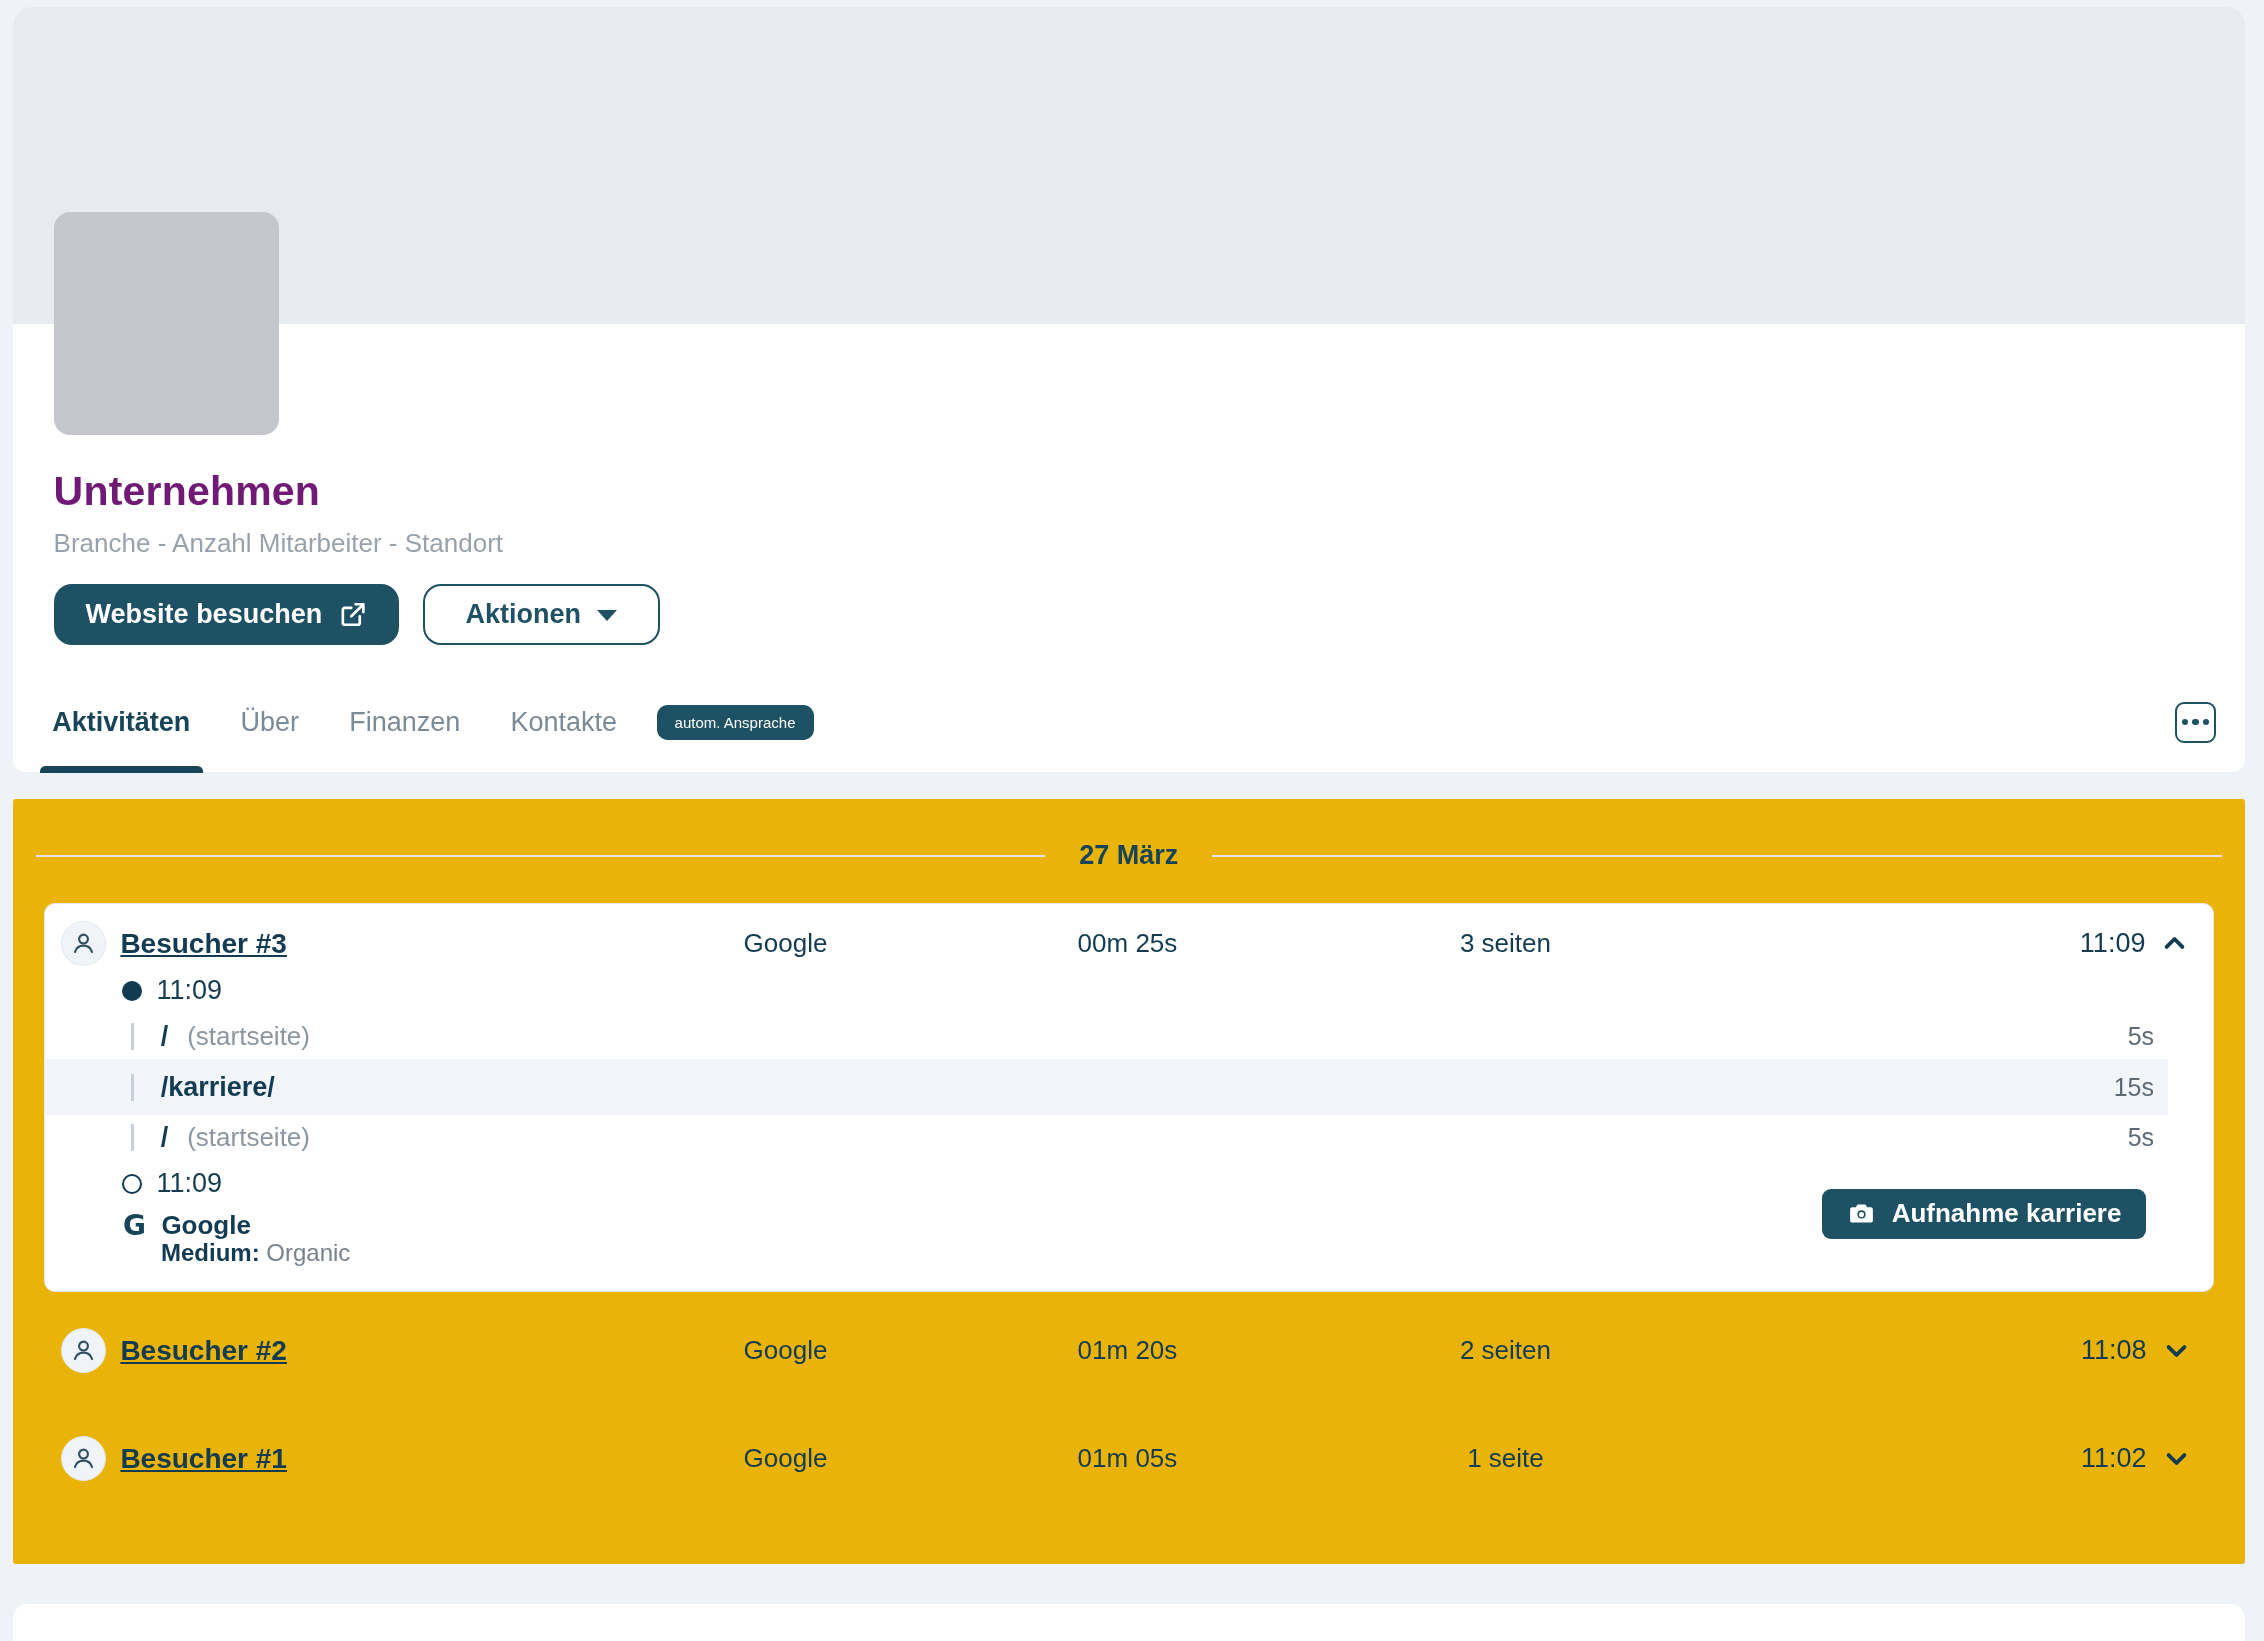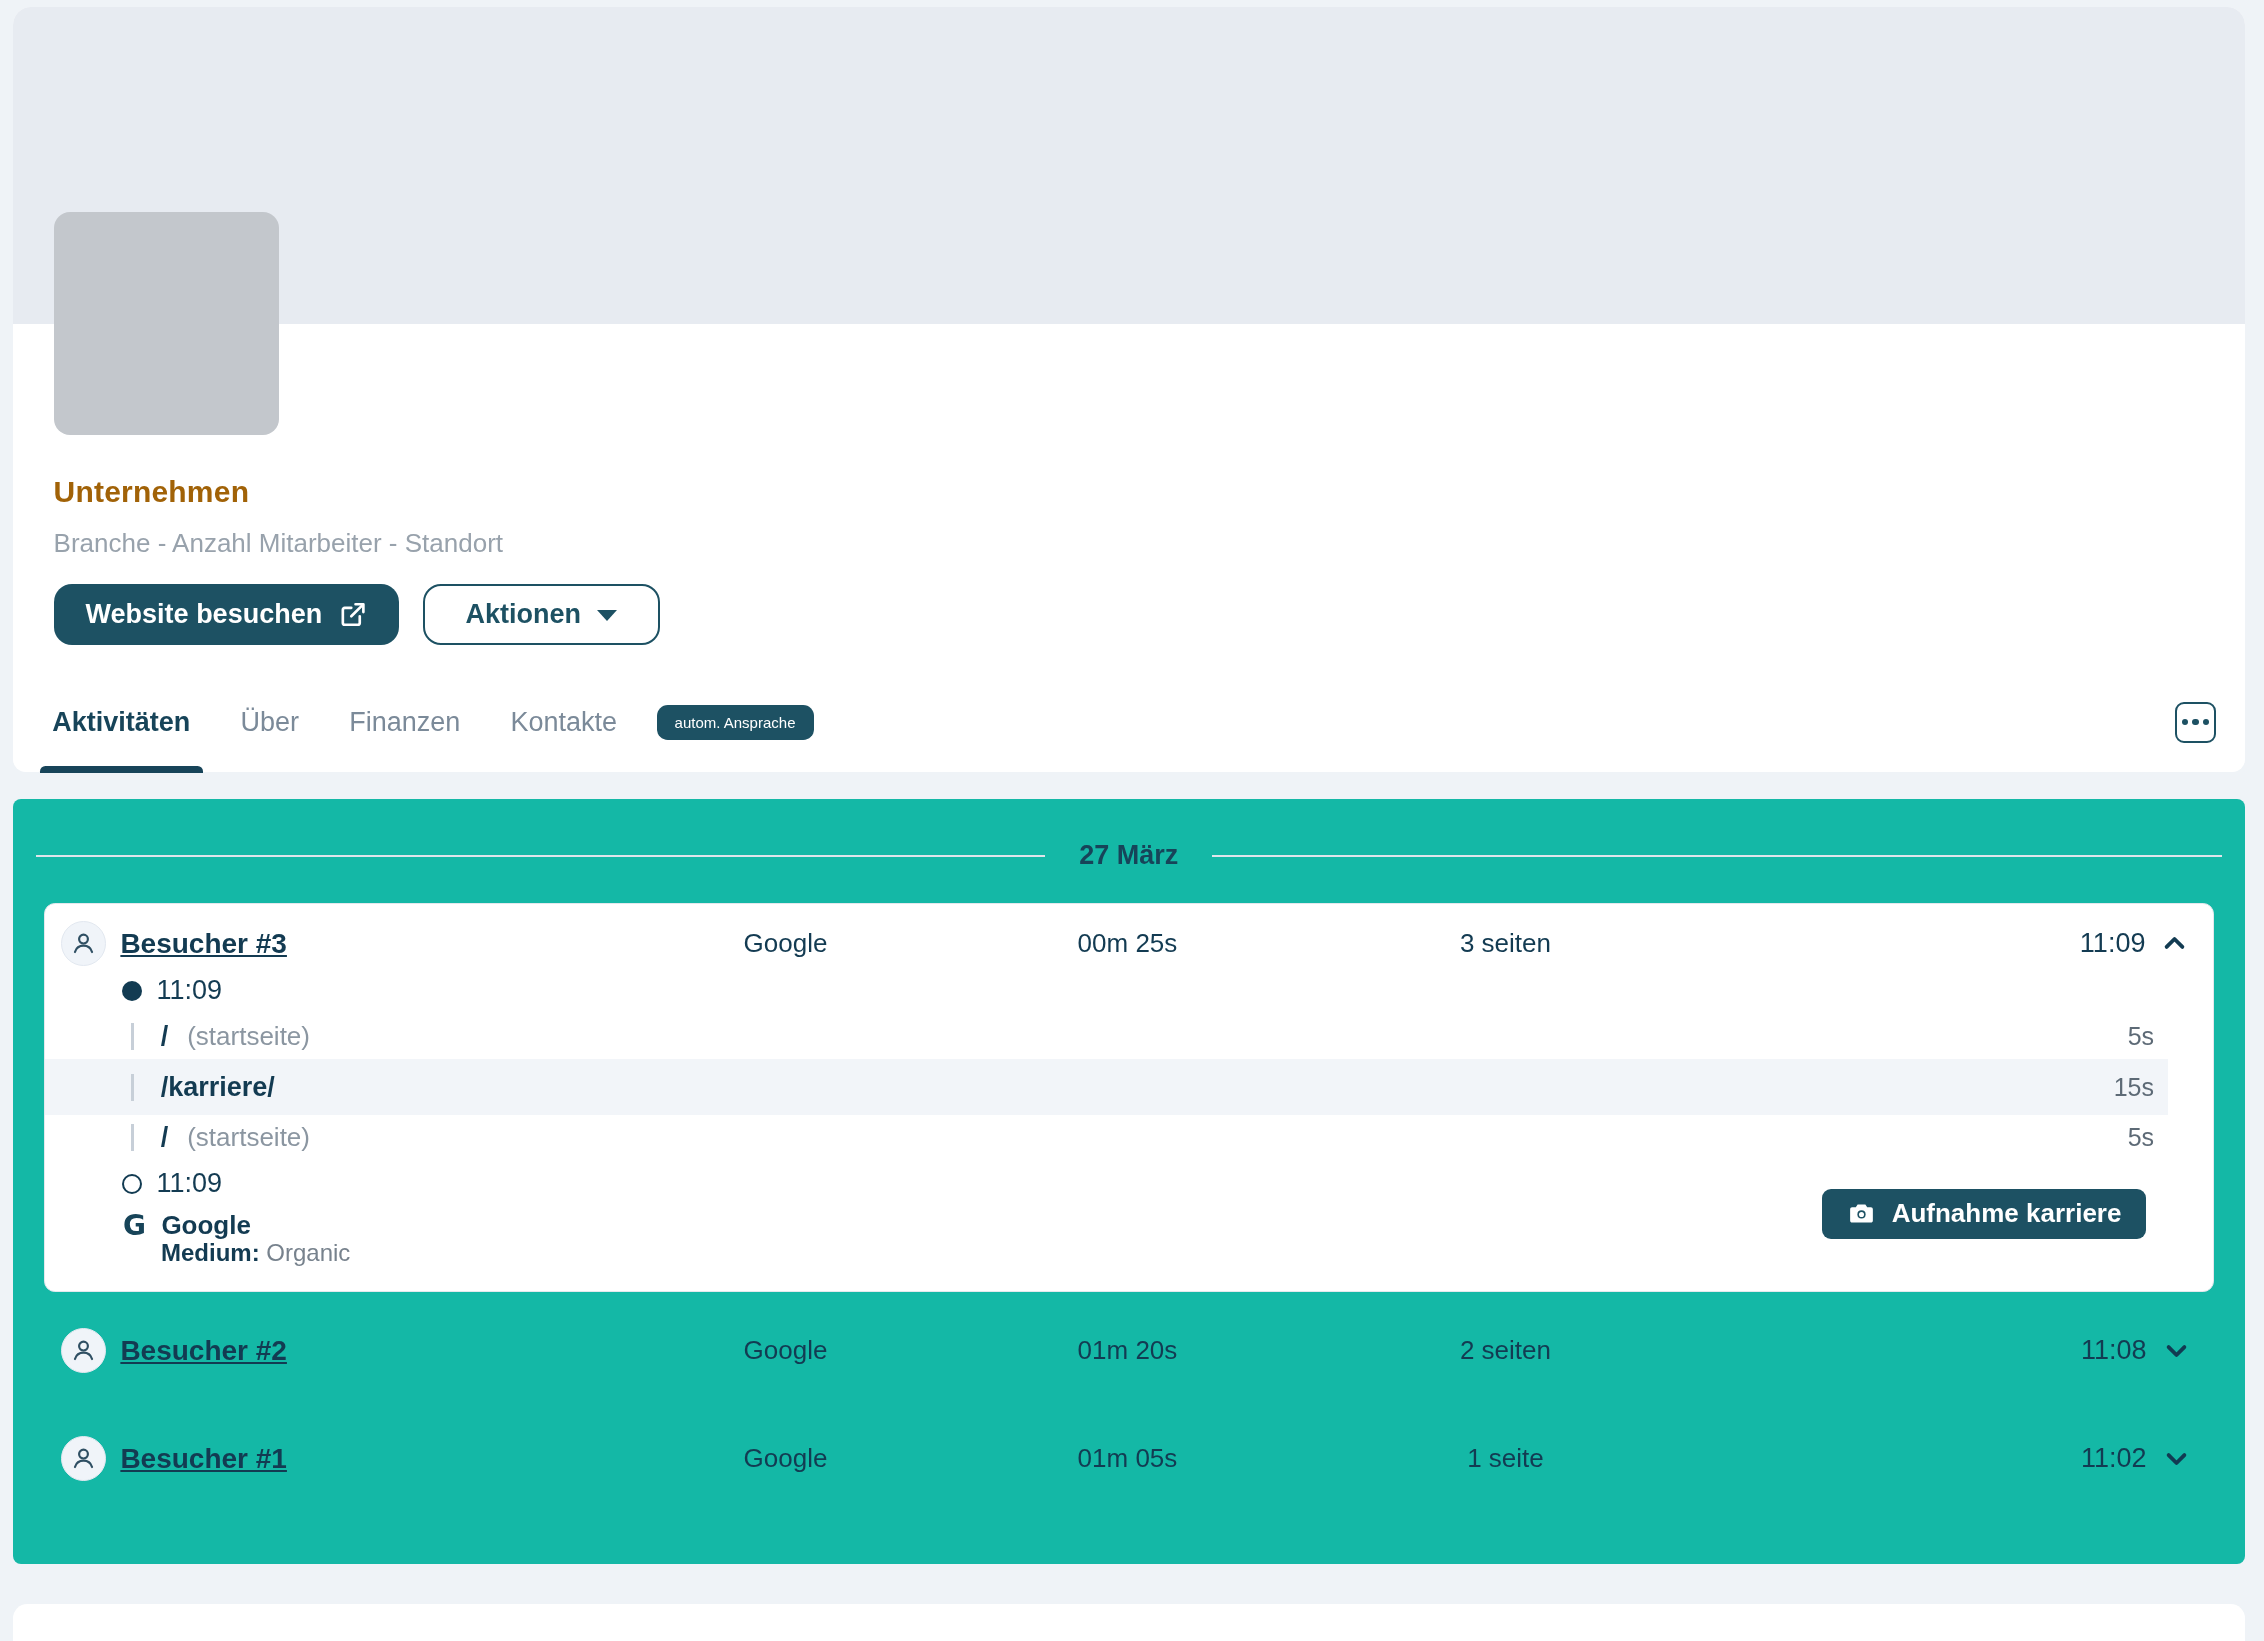--- a/index.html
+++ b/index.html
@@ -23,39 +23,39 @@
     font-family:"Liberation Sans","DejaVu Sans",sans-serif;
     color:var(--teal-text);
   }
   .page{padding:7.2px 20px 0 12.6px;}
 
   
   .header-card{position:relative;background:#fff;border-radius:18px 18px 12.6px 12.6px;height:765px;}
   .banner{height:317px;background:var(--banner-bg);border-radius:18px 18px 0 0;}
   .avatar-square{position:absolute;left:41px;top:205px;width:225px;height:223px;background:#c3c7cc;border-radius:16px;}
   .company-info{padding:146px 41px 0 41px;}
-  .company-name{margin:0;font-size:30px;line-height:43px;font-weight:700;color:#a16207;letter-spacing:0.2px;}
+  .company-name{margin:0;font-size:41px;line-height:43px;font-weight:700;color:#701a75;letter-spacing:0.2px;}
   .company-subtitle{margin:14.4px 0 0 0;font-size:26px;line-height:31px;color:var(--muted);}
   .button-row{margin-top:25px;display:flex;gap:23.4px;align-items:center;}
   .btn{display:inline-flex;align-items:center;gap:16px;height:61px;border-radius:18px;font-size:27px;font-weight:700;cursor:pointer;font-family:inherit;}
   .btn-primary{background:var(--teal-accent);color:#fff;border:none;padding:0 32px;}
   .btn-outline{background:#fff;color:var(--teal-accent);border:2.7px solid var(--teal-accent);padding:0 41px;}
   .caret-down{width:0;height:0;border-left:10px solid transparent;border-right:10px solid transparent;border-top:11.7px solid var(--teal-accent);margin-top:2.7px;}
 
   .tab-bar{margin-top:27px;height:101px;display:flex;align-items:stretch;padding:0 29px 0 27px;position:relative;}
   .tab{display:flex;align-items:center;padding:0 12.6px;font-size:27px;color:var(--tab-inactive);font-weight:500;position:relative;cursor:pointer;}
   .tab.active{color:#174459;font-weight:700;}
   .tab.active::after{content:"";position:absolute;left:0;right:0;bottom:0;height:6.3px;border-radius:5.4px 5.4px 0 0;background:#174459;}
   .tab + .tab{margin-left:25px;}
   .badge{align-self:center;margin-left:27px;background:var(--teal-accent);color:#fff;font-size:15px;font-weight:500;padding:9px 18px;border-radius:10.8px;cursor:pointer;}
   .more-btn{margin-left:auto;align-self:center;width:41px;height:41px;border:2.7px solid var(--teal-accent);border-radius:9px;background:#fff;display:flex;align-items:center;justify-content:center;gap:4.5px;cursor:pointer;}
   .more-btn .dot{width:6.3px;height:6.3px;border-radius:50%;background:var(--teal-accent);}
 
   
-  .activities-card{margin-top:27px;background:#14b8a6;border-radius:8px;height:765px;padding:41px 23.4px 0 23.4px;}
+  .activities-card{margin-top:27px;background:#eab308;border-radius:3px;height:765px;padding:41px 23.4px 0 23.4px;}
   .date-divider{display:flex;align-items:center;gap:34px;height:31px;}
   .date-divider .line{flex:1;height:1.8px;background:var(--line);}
   .date-label{font-size:27px;font-weight:700;color:#174459;}
 
   .visitor-grid{display:grid;grid-template-columns:576px 297px 387px 369px 1fr;align-items:center;font-size:26px;font-weight:500;}
   .name-cell{display:flex;align-items:center;gap:14.4px;text-decoration:underline;}
   .avatar-circle{width:45px;height:45px;border-radius:50%;background:#f0f4f9;border:1.8px solid #e2e8f0;display:flex;align-items:center;justify-content:center;flex:none;}
   .v-name{font-size:28px;font-weight:700;}
   .cell-center{text-align:center;}
   .cell-right{display:flex;align-items:center;justify-content:flex-end;gap:16px;font-size:27px;}

